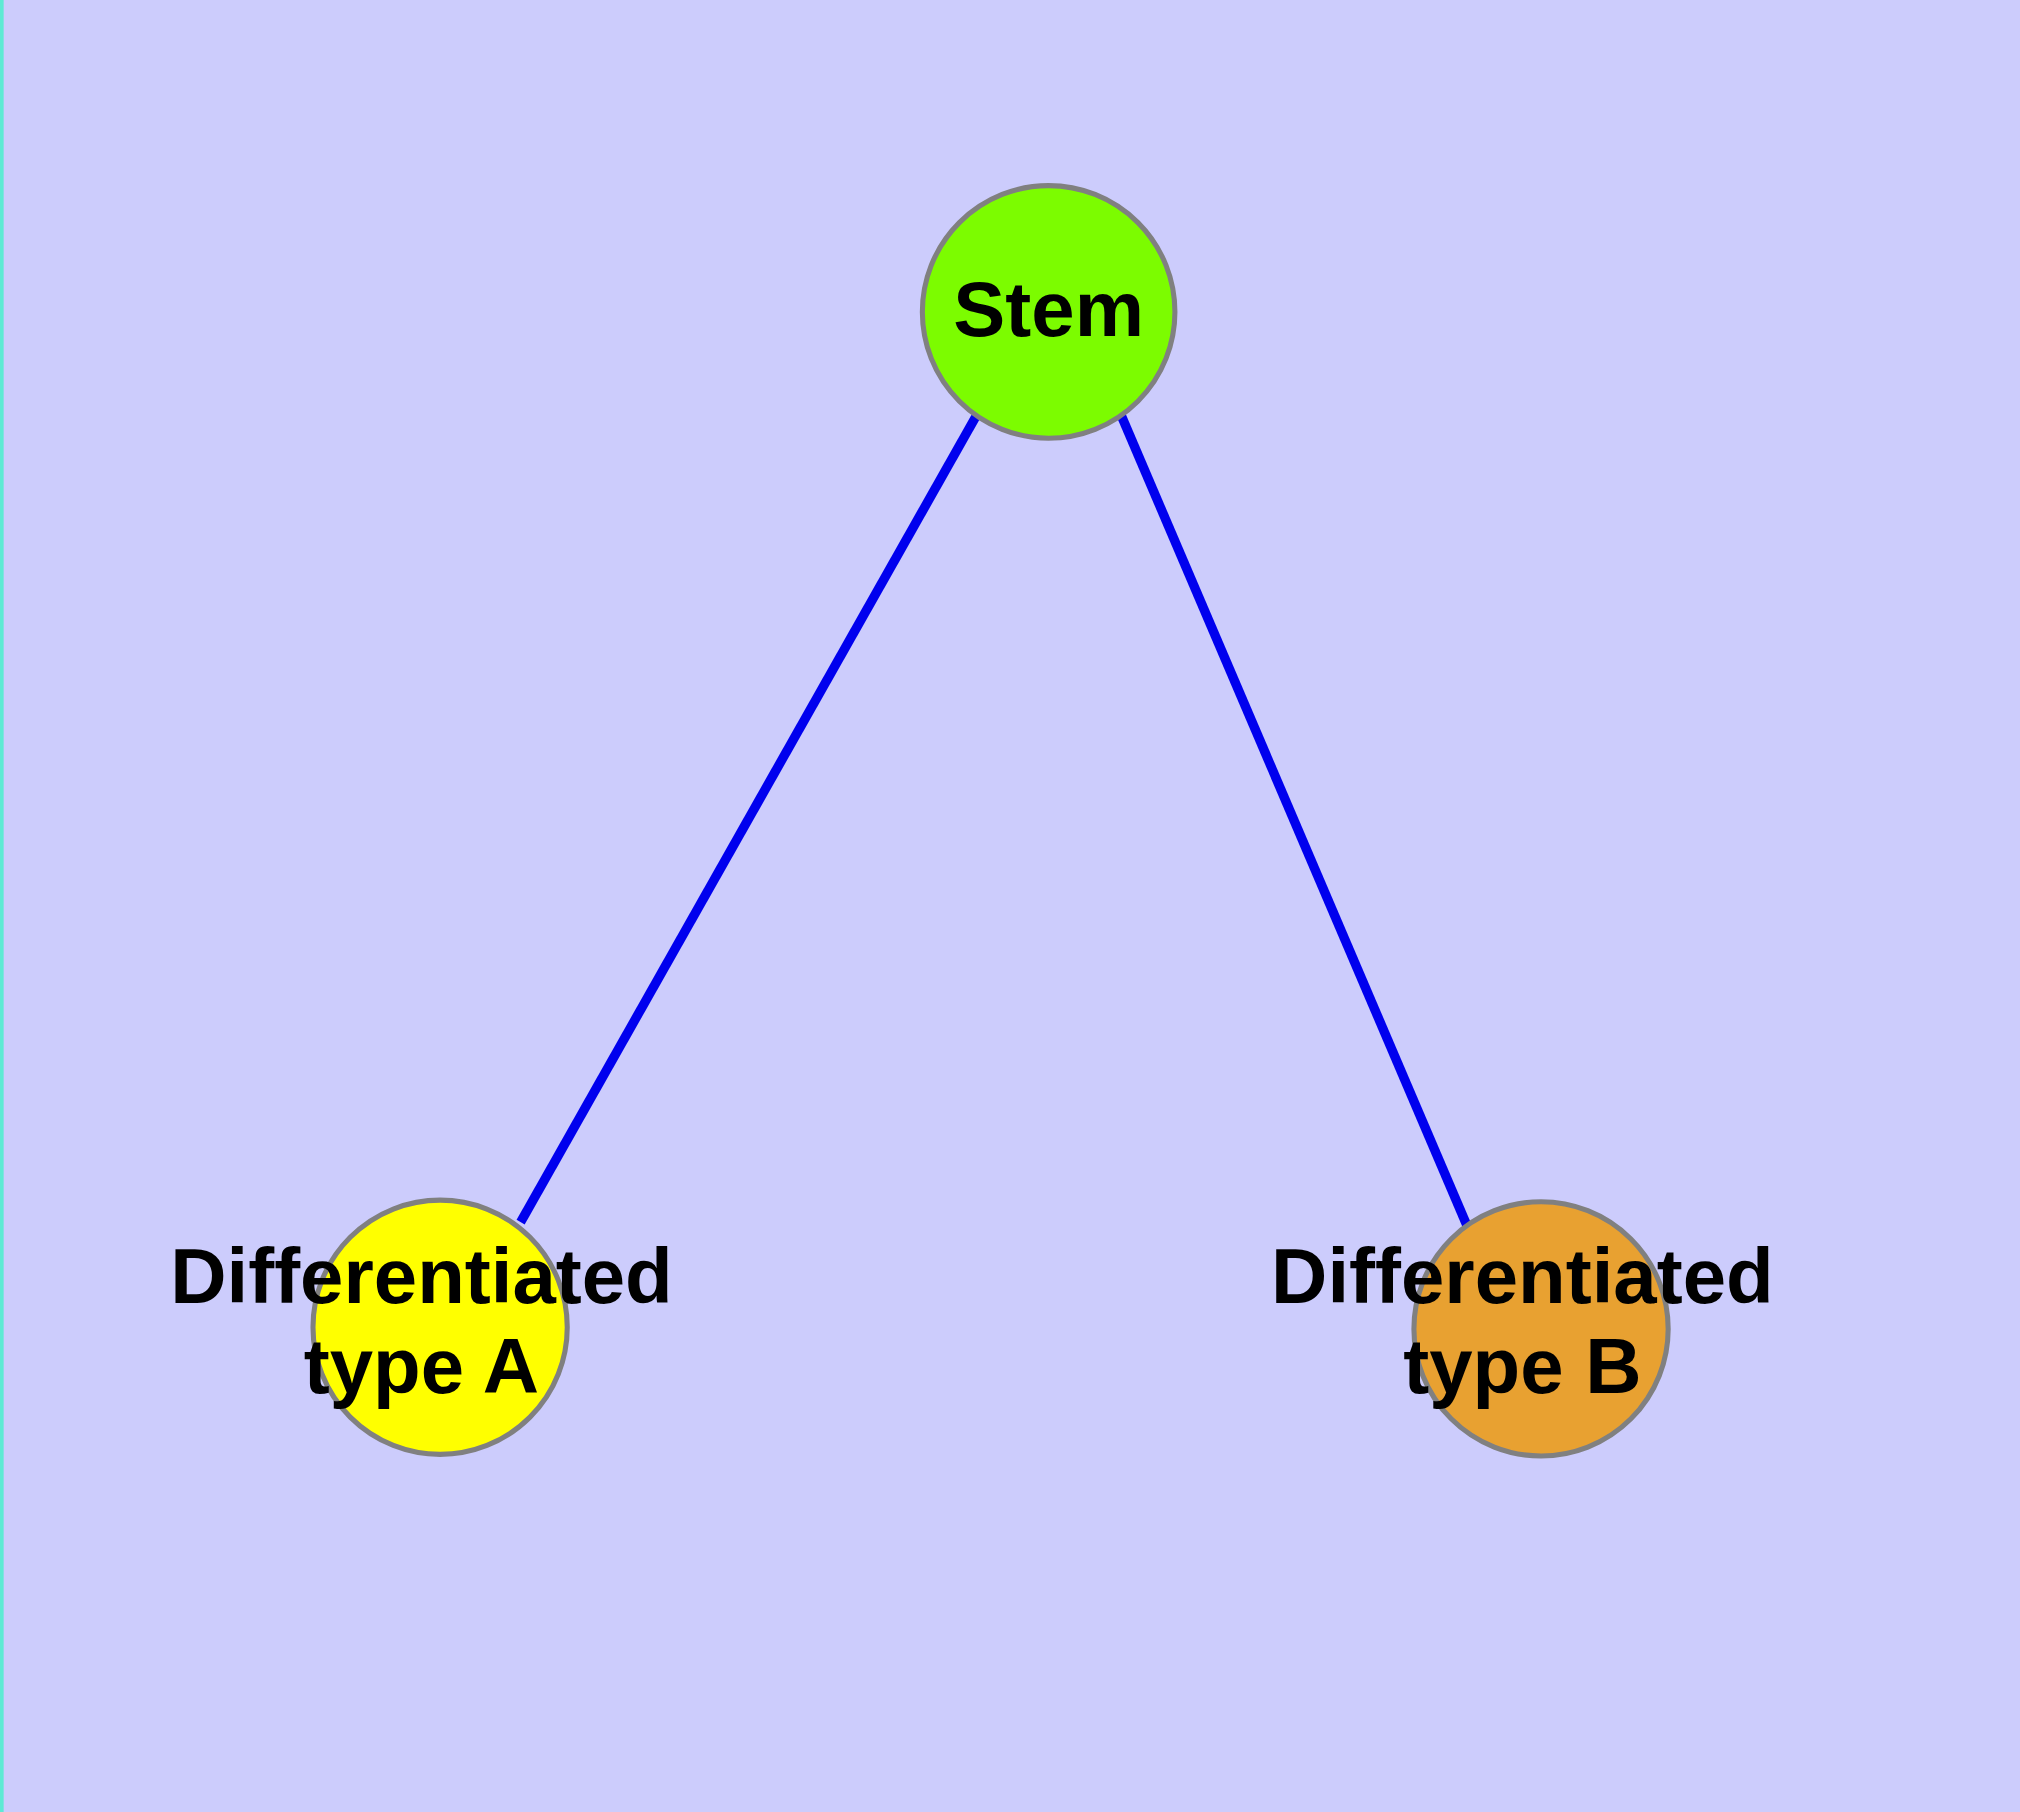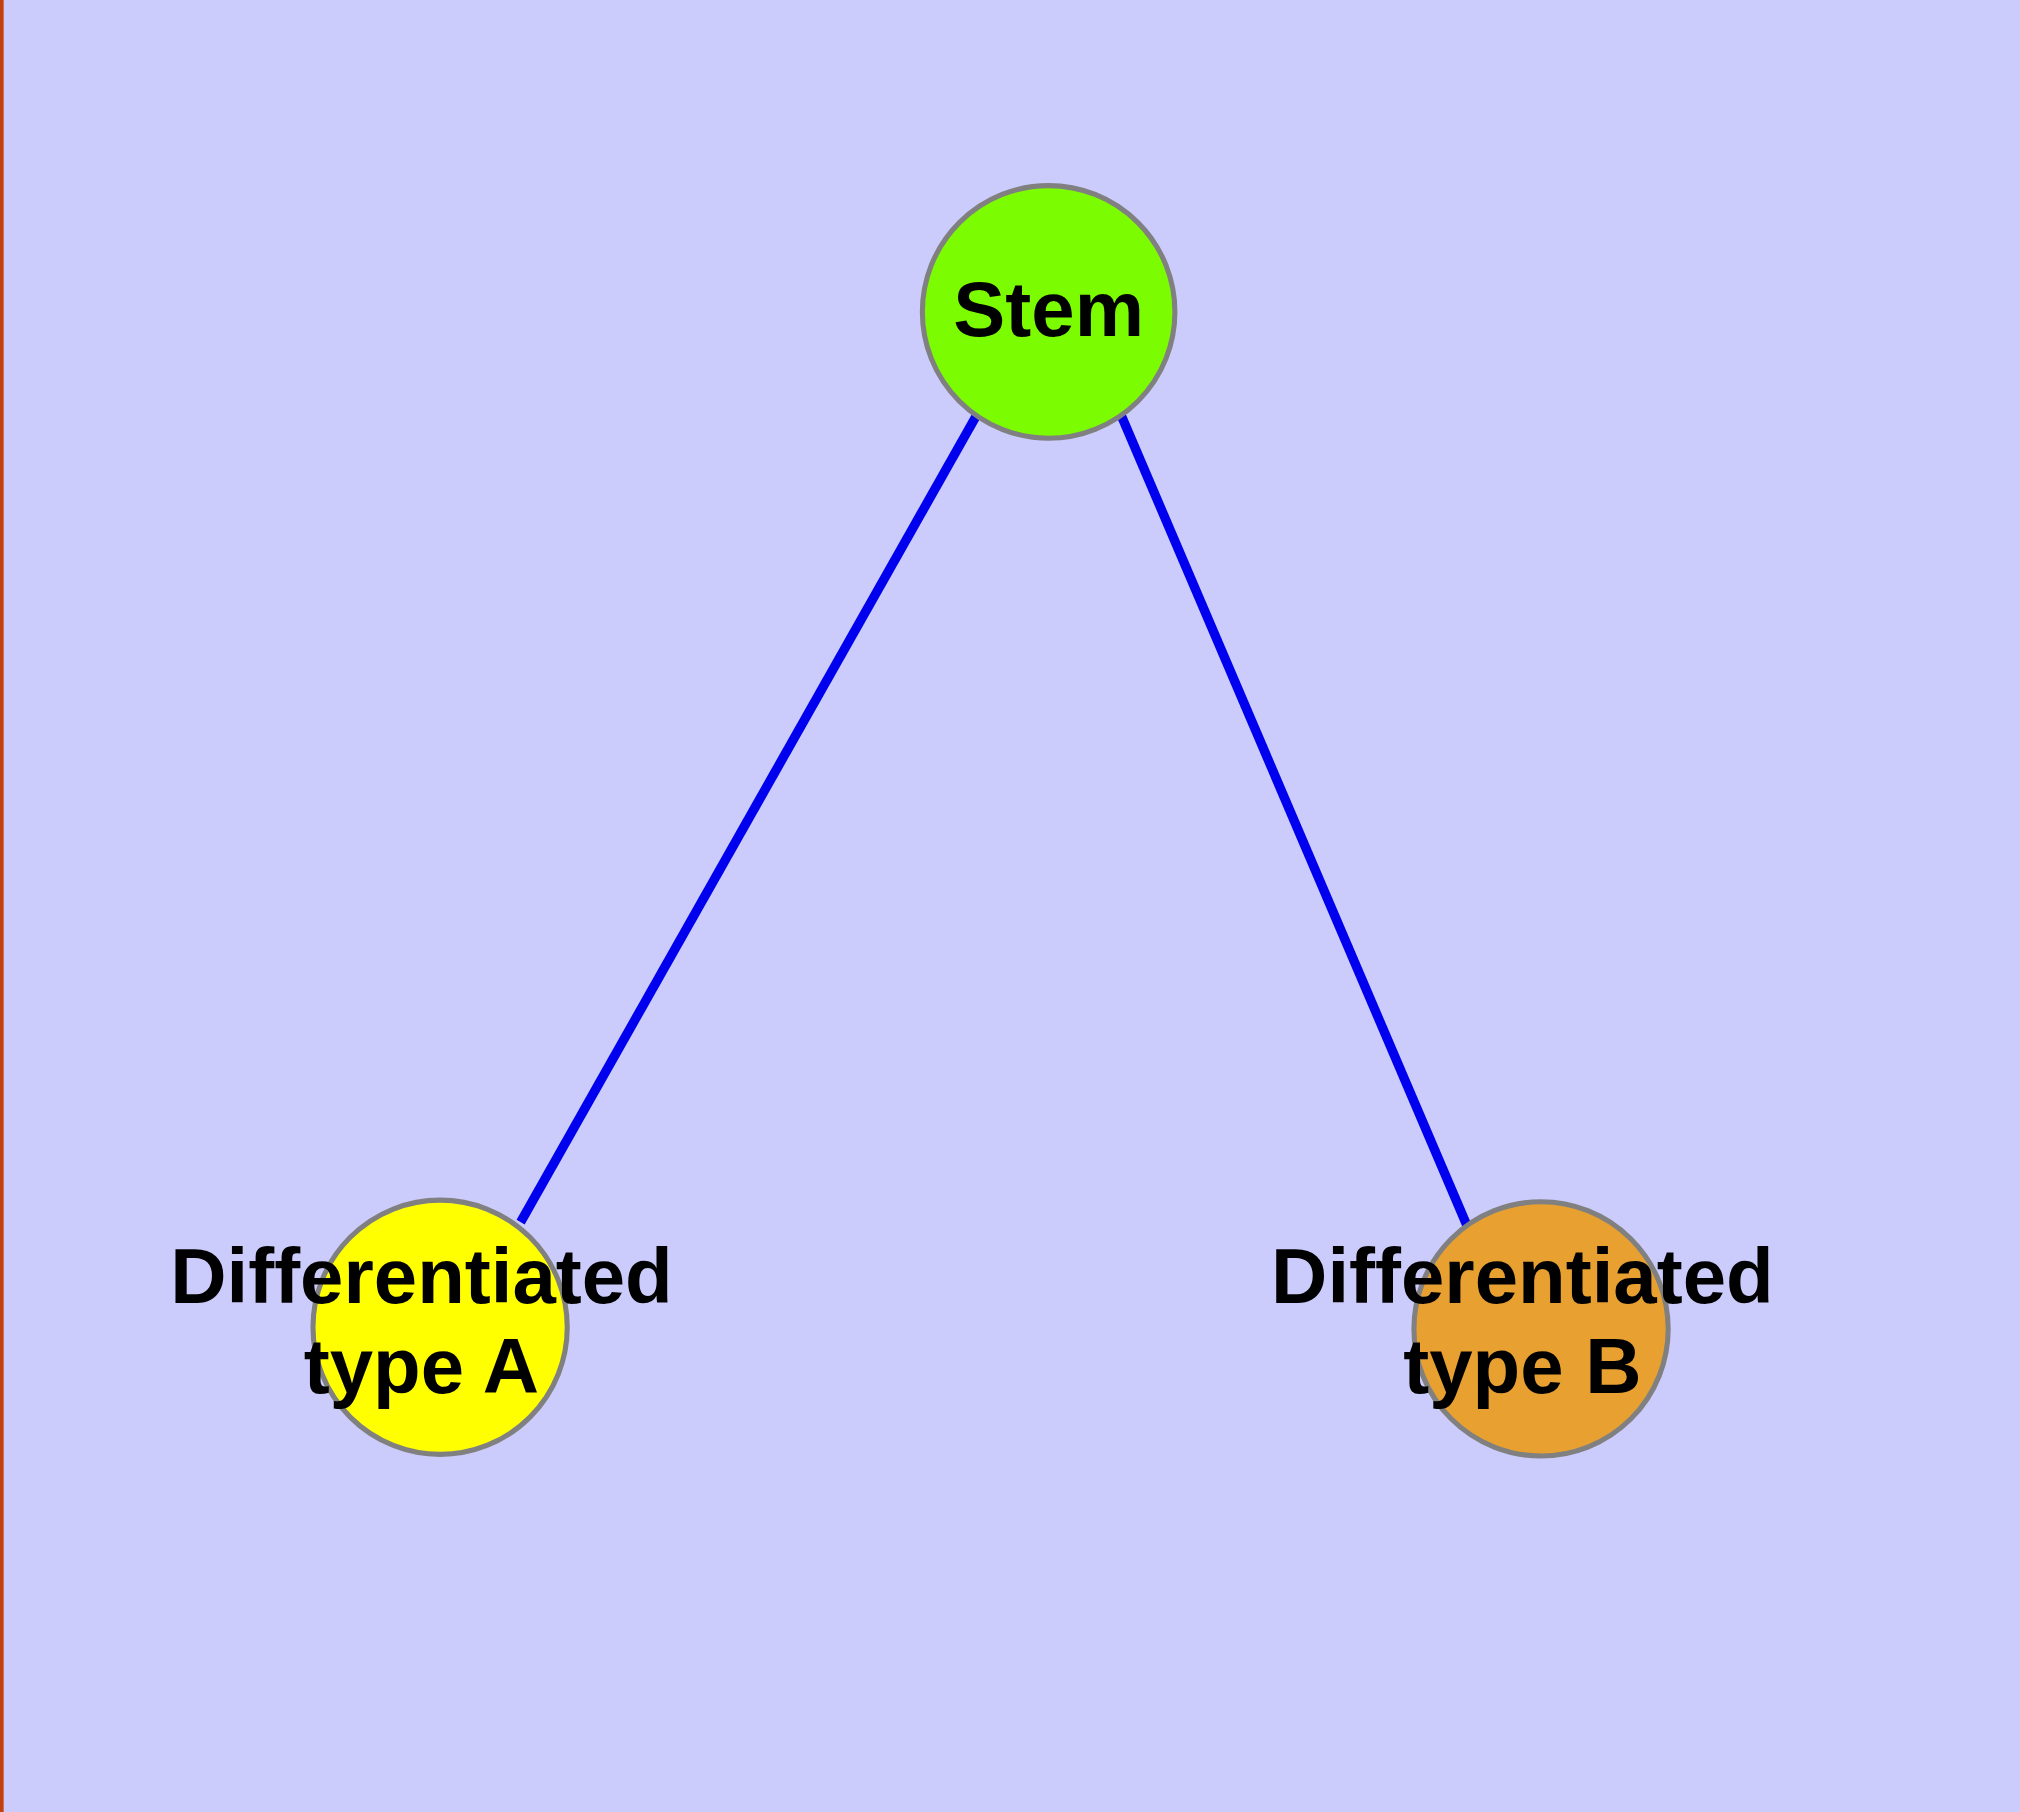--- a/index.html
+++ b/index.html
@@ -4,21 +4,21 @@
 <style>
   html, body {
     margin: 0;
     padding: 0;
     background: #ffffff;
   }
   #canvas {
     position: relative;
     width: 2021px;
     height: 1812px;
-    background: #c2410c;
+    background: #5eead4;
     overflow: hidden;
     font-family: "Liberation Sans", sans-serif;
   }
   #graph-svg {
     position: absolute;
     left: 0;
     top: 0;
     width: 2021px;
     height: 1812px;
     display: block;

